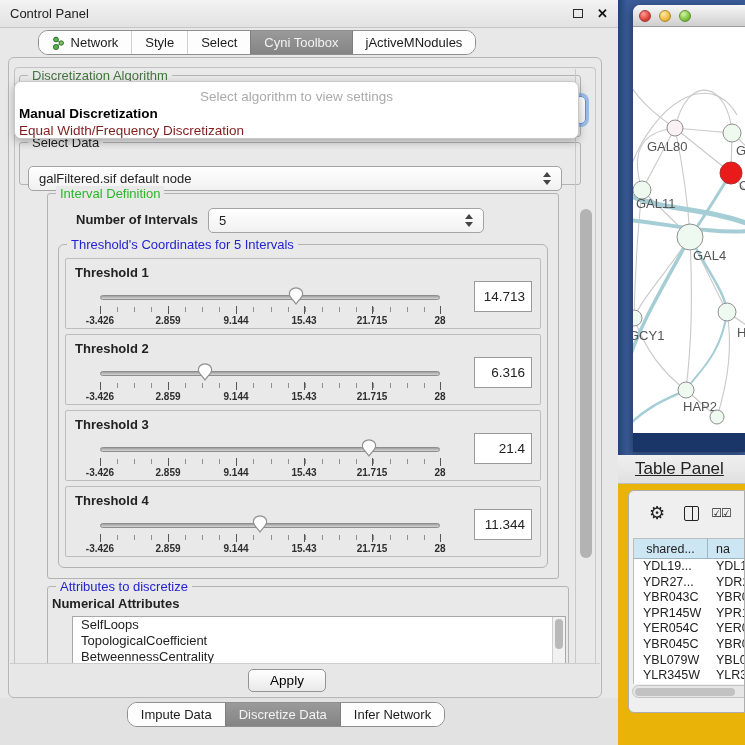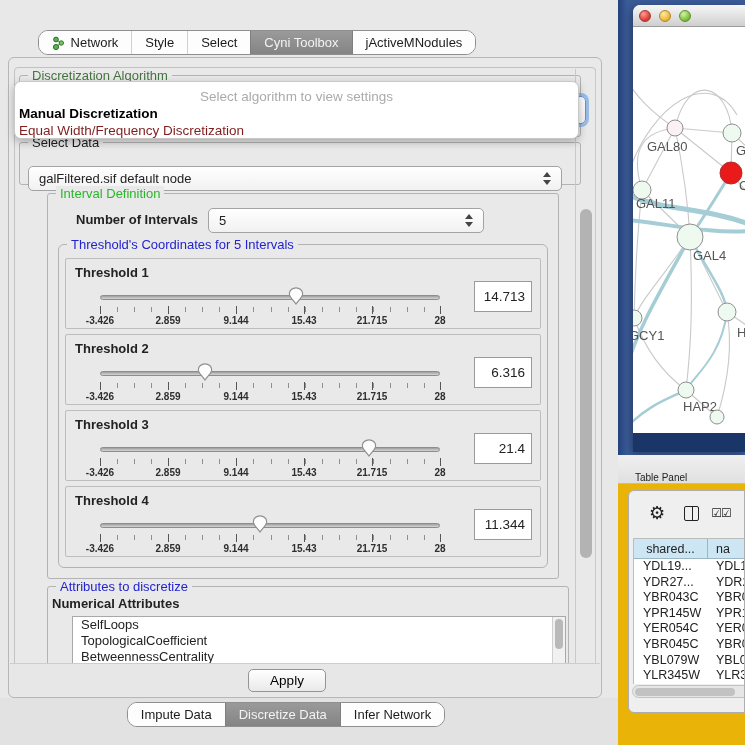--- a/index.html
+++ b/index.html
@@ -111,21 +111,21 @@
     display:flex; align-items:center; padding-left:6px; }
   .tl { width:12px; height:12px; border-radius:50%; margin-right:8px; }
   .tl-red { background:radial-gradient(circle at 35% 30%,#ff9d97,#e0443c 60%,#b22520); border:1px solid #9f3a33; }
   .tl-yellow { background:radial-gradient(circle at 35% 30%,#ffe9a8,#eebb3f 60%,#c98f1d); border:1px solid #ad8a2c; }
   .tl-green { background:radial-gradient(circle at 35% 30%,#d2f3a9,#82c440 60%,#559422); border:1px solid #5f8f33; }
   #net-canvas { position:absolute; left:0; top:22px; width:112px; height:406px; background:#fff; }
   #navy-strip { position:absolute; left:15px; top:433px; width:112px; height:19px; background:#1a3668; }
 
   #table-panel-bar { position:absolute; left:0; top:455px; width:127px; height:29px;
     background:linear-gradient(#f0f0f0,#e0e0e0); border-bottom:1px solid #bdbdbd;
-    display:flex; align-items:flex-end; padding-left:17px; font-size:10px; }
+    display:flex; align-items:center; padding-left:17px; font-size:17px;text-decoration:underline; }
   #table-card { position:absolute; left:10px; top:490px; width:117px; height:223px;
     background:#efefef; border:1px solid #adadad; border-radius:6px 0 0 6px; overflow:hidden; }
   #tc-toolbar { position:absolute; left:0; top:0; width:100%; height:44px; display:flex; align-items:center; padding-left:20px; color:#222; }
   .gear-glyph { font-size:18px; line-height:18px; }
   .colsplit-glyph { width:15px; height:15px; border:1.7px solid #222; border-radius:2px; margin-left:19px; position:relative; }
   .colsplit-glyph::after { content:""; position:absolute; left:50%; top:0; width:1.7px; height:100%; background:#222; }
   .checks-glyph { font-size:12px; letter-spacing:-1px; margin-left:12px; }
   #tc-table { position:absolute; left:4px; top:47px; width:113px; height:146px; background:#fff; border:1px solid #bdbdbd; border-bottom:none; overflow:hidden; }
   #tc-header { display:flex; height:20px; }
   .th-cell { background:#cde6f4; border-right:1px solid #9db6c4; border-bottom:1px solid #9db6c4;
@@ -140,20 +140,26 @@
 
   svg text { font-family:"Liberation Sans", sans-serif; }
 </style>
 </head>
 <body>
 
 <div id="root">
 
   <div id="control-panel">
 
+    <div id="cp-header">
+      <span>Control Panel</span>
+      <span class="spacer"></span>
+      <span class="float-glyph"></span>
+      <span class="close-glyph">✕</span>
+    </div>
 
     <div id="top-tabs-row">
       <div class="seg-strip">
         <div class="seg">
           <span class="net-icon">
             <svg width="13" height="14" viewBox="0 0 13 14">
               <line x1="4" y1="3.5" x2="9" y2="7" stroke="#7aa86f" stroke-width="1.2"></line>
               <line x1="4" y1="11" x2="9" y2="7" stroke="#7aa86f" stroke-width="1.2"></line>
               <circle cx="4" cy="3.5" r="2.4" fill="#59b04f" stroke="#2f7330"></circle>
               <circle cx="4" cy="11" r="2.6" fill="#59b04f" stroke="#2f7330"></circle>

